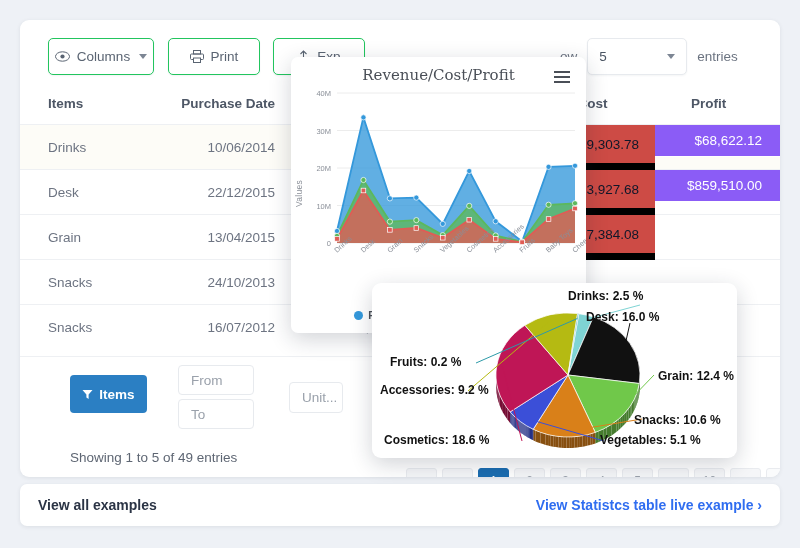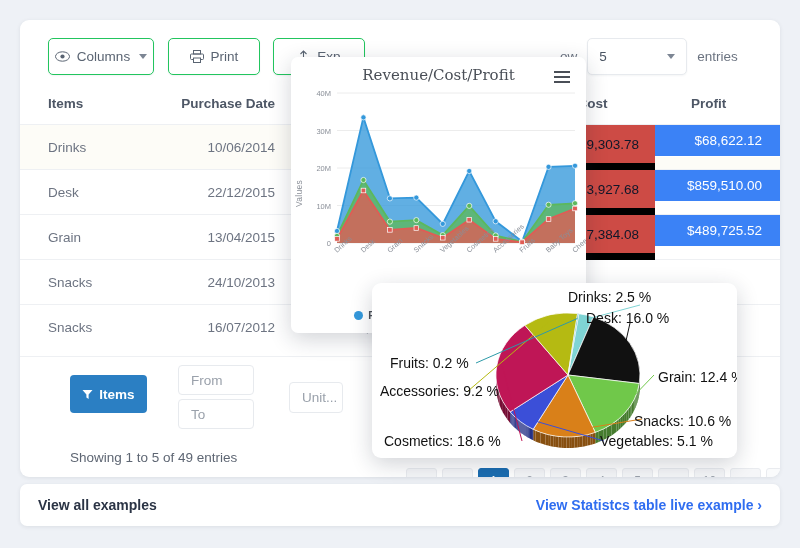--- a/index.html
+++ b/index.html
@@ -83,21 +83,21 @@
   .c-price { width: 120px; justify-content: flex-end; }
   .c-cost  { width: 125px; justify-content: flex-end; padding-right: 16px; }
   .c-profit{ width: 125px; justify-content: flex-end; padding-right: 18px; }
   .tbl-head .c-cost, .tbl-head .c-profit { justify-content: center; padding: 0; }
   .tbl-head .c-profit { padding-right: 18px; }
   .cell-cost {
     background: #cd4b45; color: #0f172a; height: 45px;
     border-bottom: 7px solid #000000;
   }
   .cell-profit {
-    background: #3b82f6; color: #fff; height: 32px;
+    background: #8b5cf6; color: #fff; height: 32px;
     border-bottom: 1px solid #fff;
   }
 
   
   .filter-row {
     position: absolute; left: 0; top: 336px;
     width: 760px; height: 76px;
     border-top: 1px solid #eef0f3;
   }
   .filter-btn {
@@ -190,21 +190,21 @@
   
   .pie-card {
     position: absolute; left: 372px; top: 283px;
     width: 365px; height: 175px;
     background: #fff; border-radius: 9px;
     box-shadow: 0 6px 22px rgba(25,35,55,.20);
     overflow: hidden;
   }
   .pie-lbl {
     position: absolute;
-    font-size: 14px; font-weight: 400; color: #111;
+    font-size: 12px; font-weight: 700; color: #111;
     white-space: nowrap;
   }
   svg { display: block; }
 </style>
 </head>
 <body>
 
 <div id="root">
 
   <div class="main-card">
@@ -280,21 +280,20 @@
             <div class="cell c-price"></div>
             <div class="cell c-cost cell-cost">73,927.68</div>
             <div class="cell c-profit cell-profit">$859,510.00</div>
           </div>
           <div class="tbl-row">
             <div class="cell c-item">Grain</div>
             <div class="cell c-date">13/04/2015</div>
             <div class="cell c-unit">5,52</div>
             <div class="cell c-price"></div>
             <div class="cell c-cost cell-cost">7,384.08</div>
-            <div class="cell c-profit cell-profit">$489,725.52</div>
           </div>
           <div class="tbl-row">
             <div class="cell c-item">Snacks</div>
             <div class="cell c-date">24/10/2013</div>
             <div class="cell c-unit">9,36</div>
             <div class="cell c-price"></div>
             <div class="cell c-cost"></div>
             <div class="cell c-profit"></div>
           </div>
           <div class="tbl-row">

